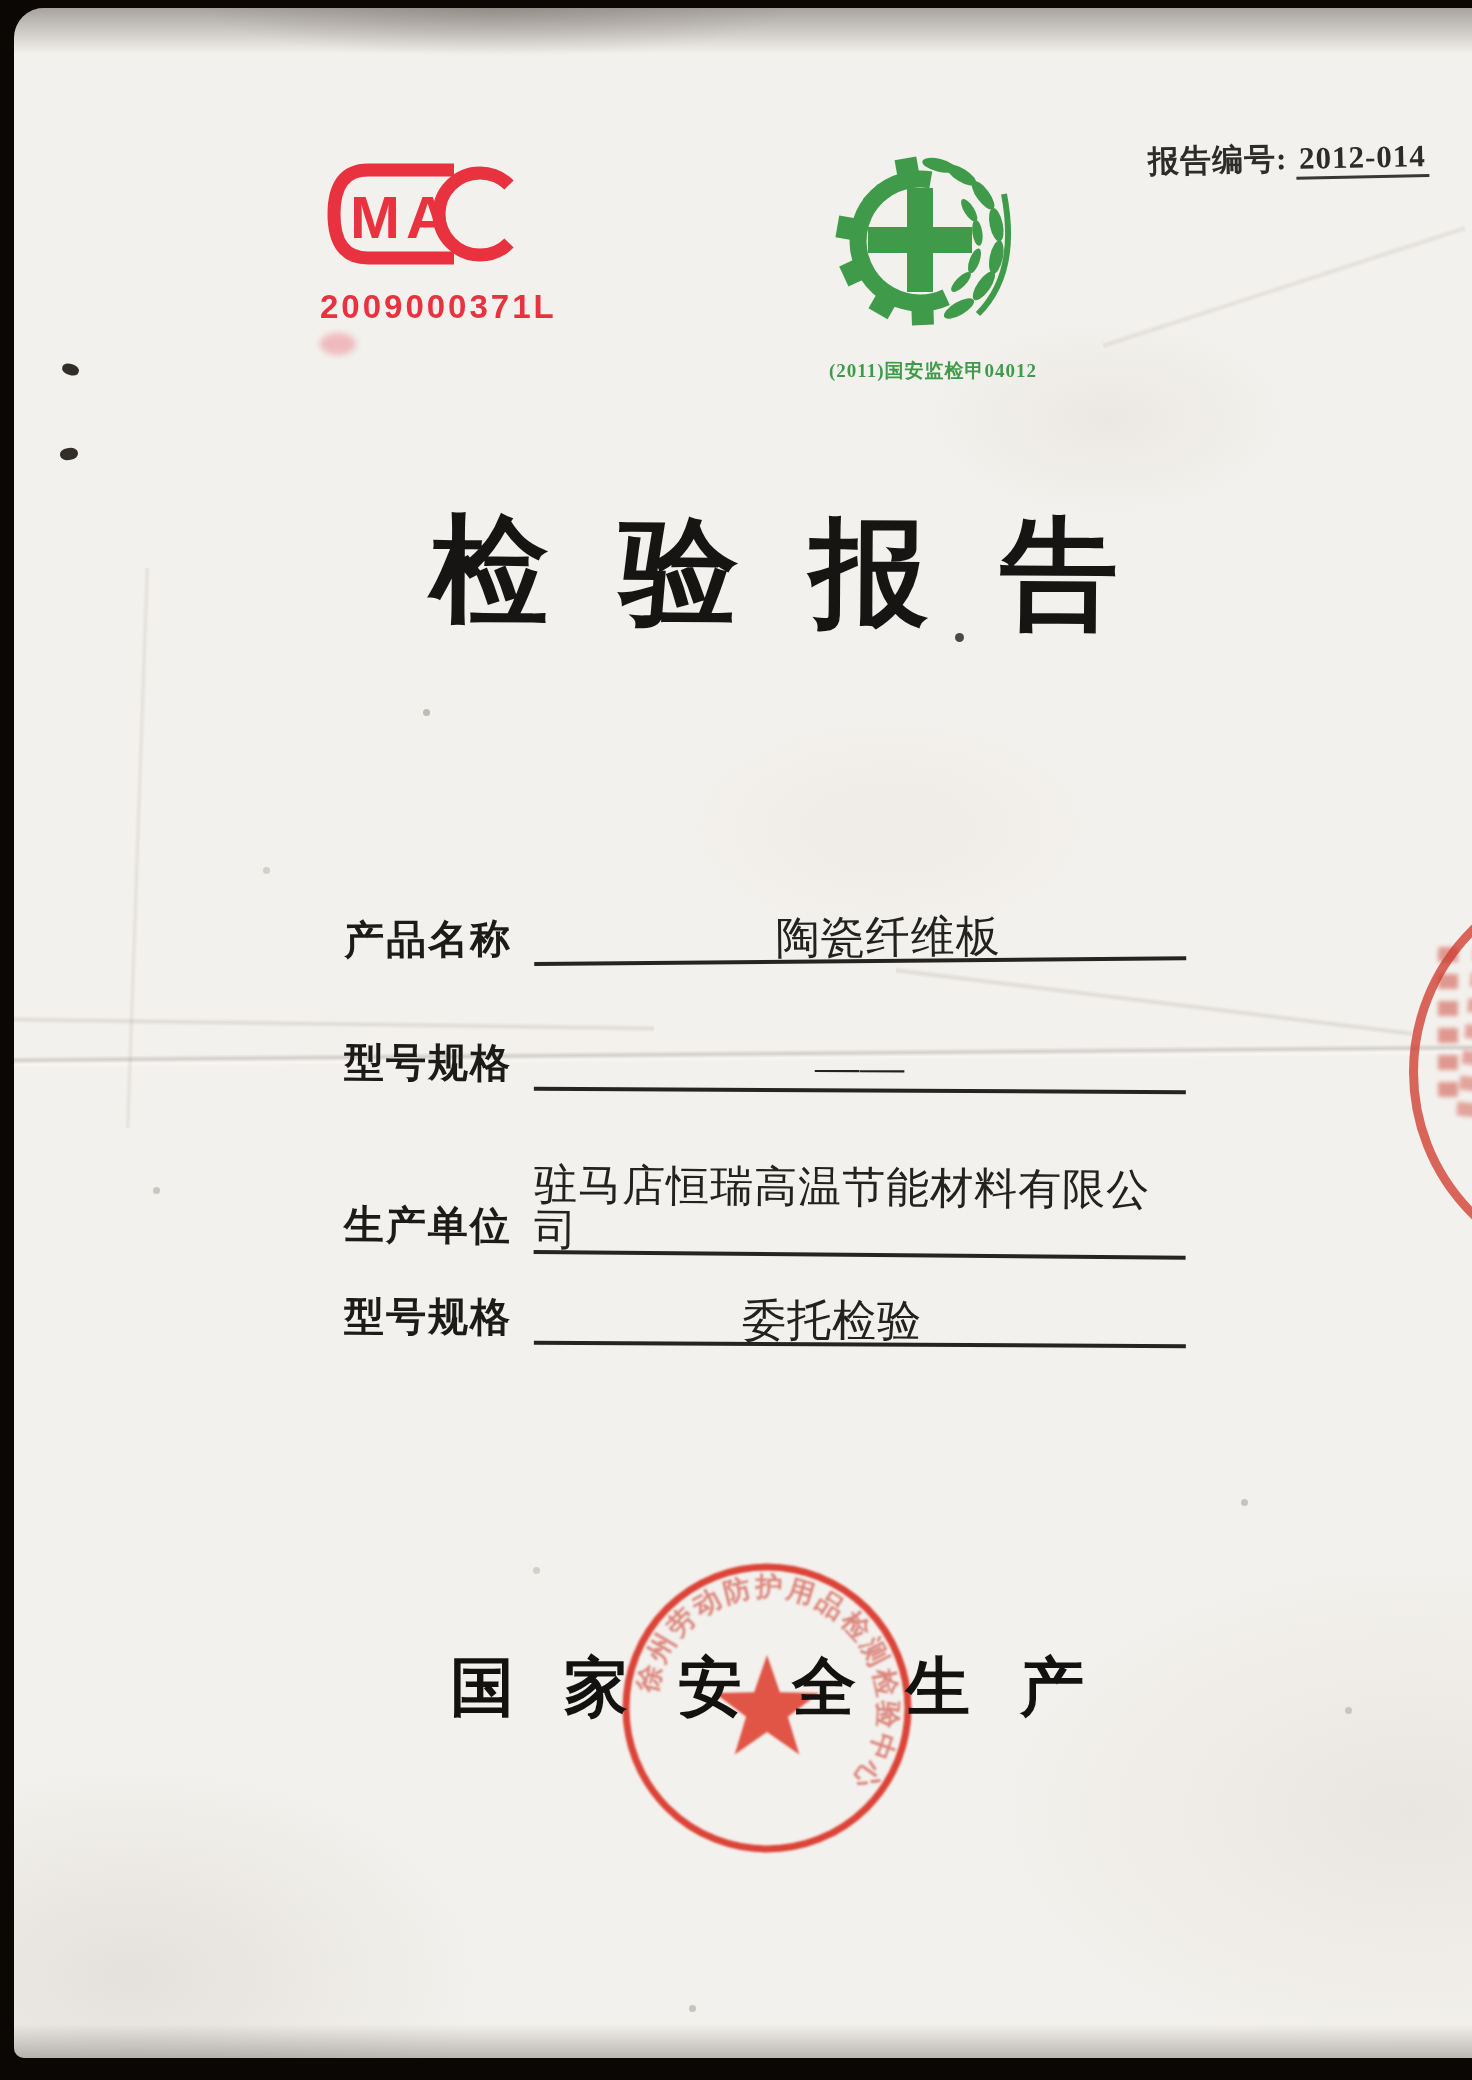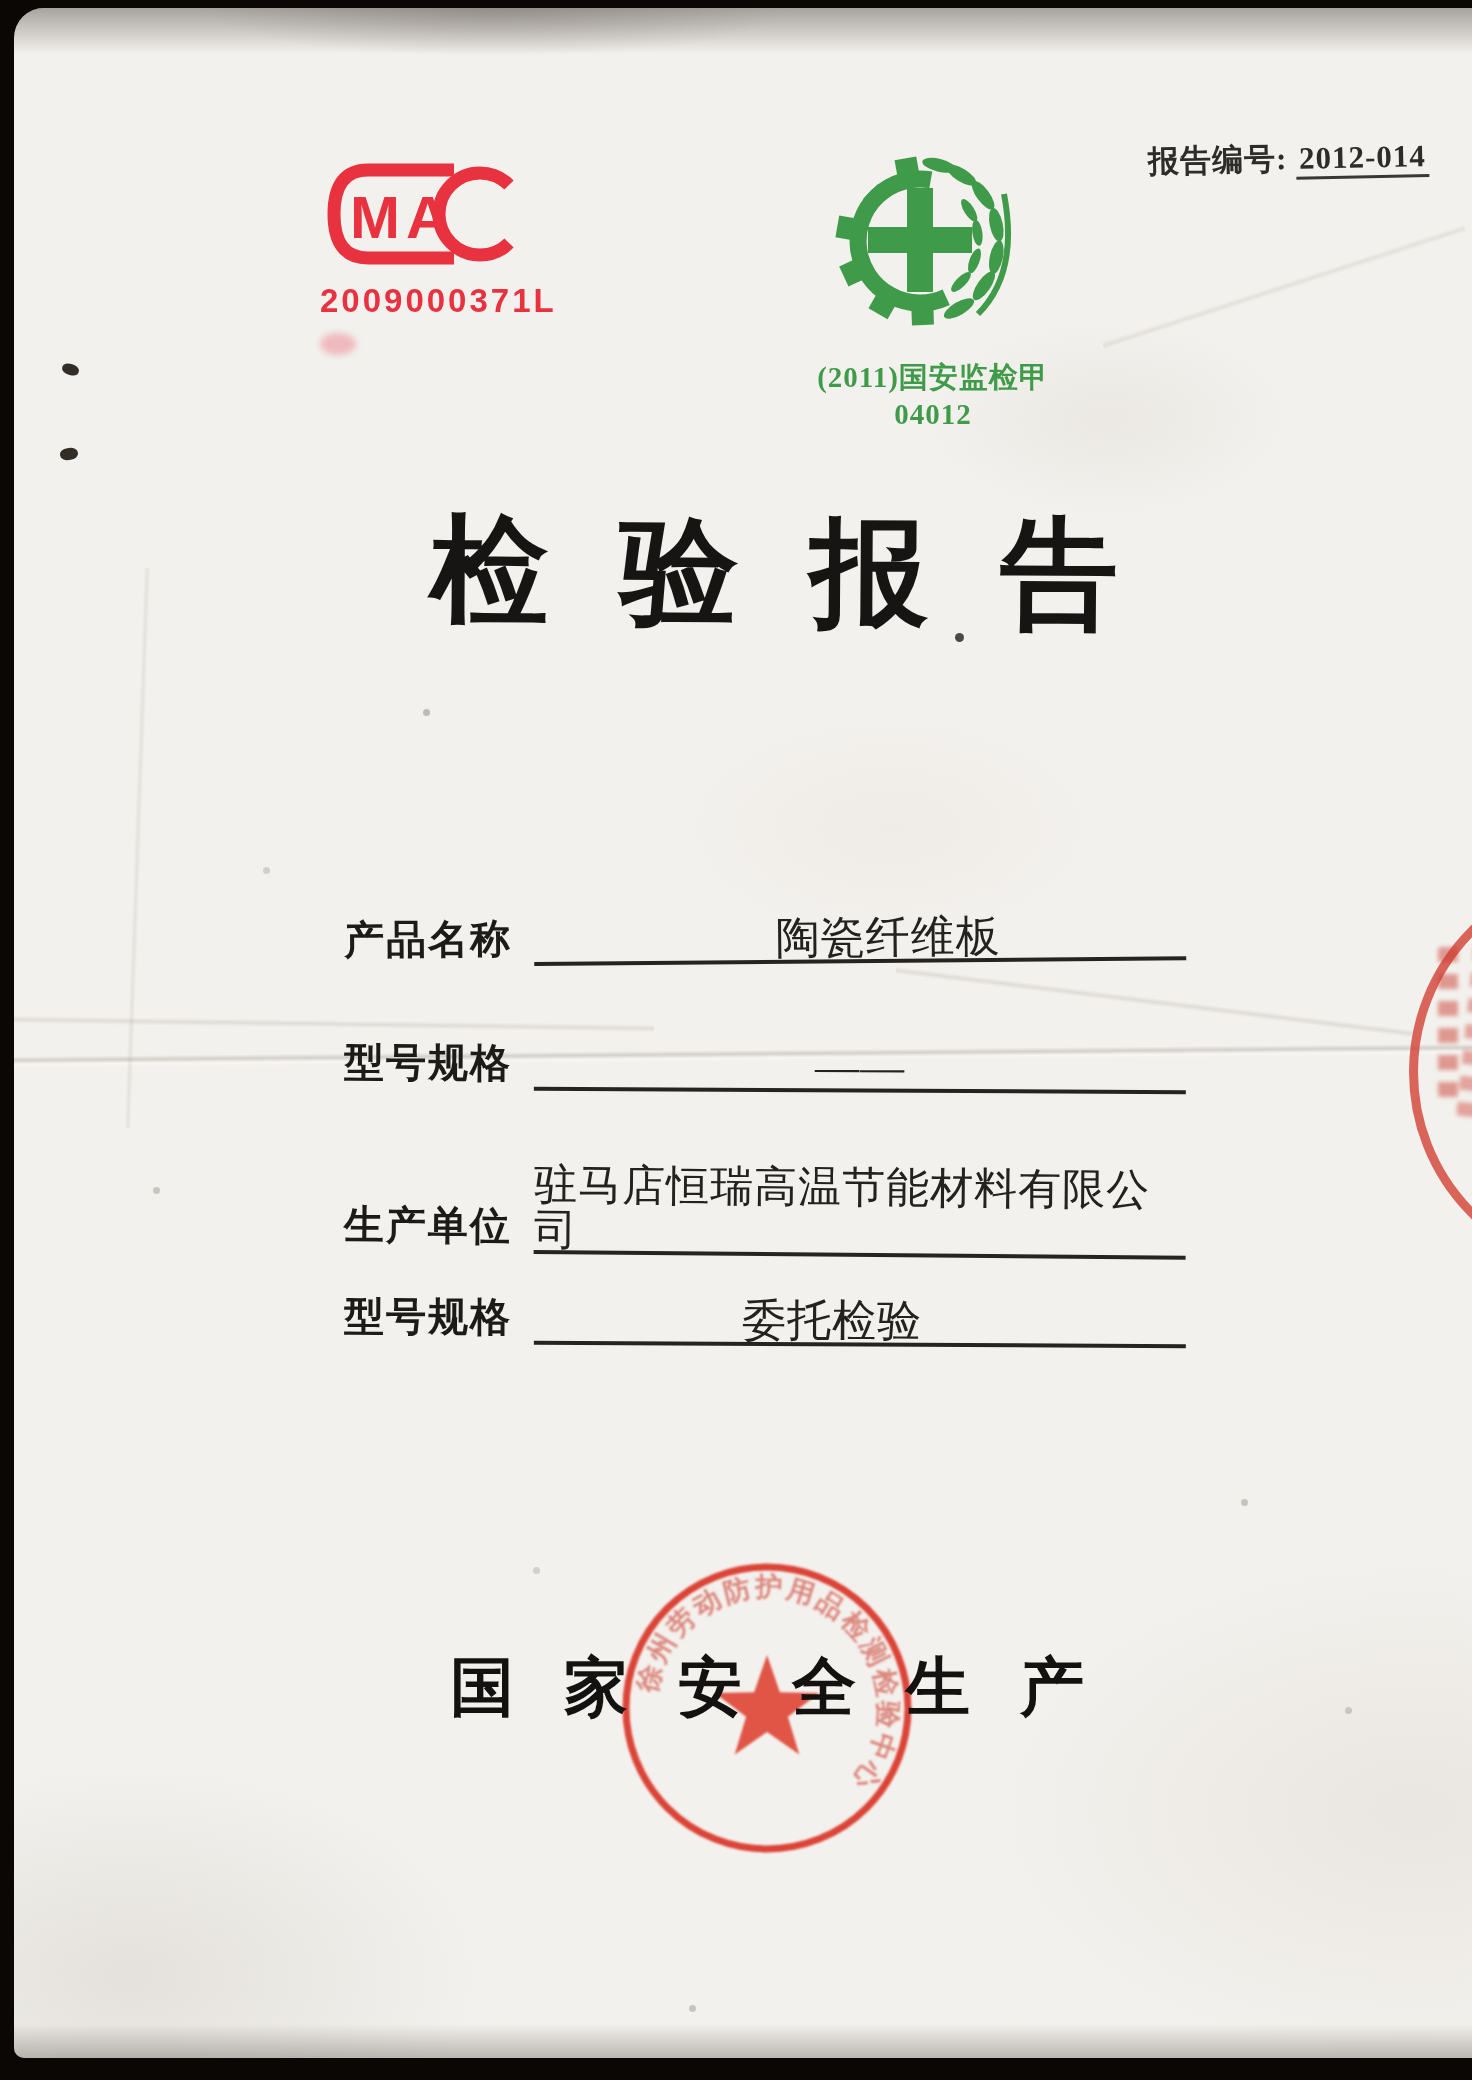--- a/index.html
+++ b/index.html
@@ -37,24 +37,24 @@
   .specks{position:absolute;left:0;top:0;width:5px;height:5px;border-radius:50%;background:transparent;
     box-shadow:943px 627px 0 2px rgba(35,30,28,.8), 410px 702px 0 1px rgba(90,85,80,.35),
       1228px 1492px 0 1px rgba(100,92,85,.3), 676px 1998px 0 1px rgba(100,92,85,.3),
       140px 1180px 0 1px rgba(110,100,92,.3), 1332px 1700px 0 1px rgba(120,108,98,.3),
       520px 1560px 0 1px rgba(120,108,98,.25), 250px 860px 0 1px rgba(120,108,98,.25);}
   
   .report-no{position:absolute;left:1134px;top:130px;font-size:31px;font-weight:700;color:#2e2c2a;
     transform:rotate(-1.2deg);letter-spacing:1px;}
   .report-no .val{border-bottom:3px solid #3a3835;padding:0 3px 1px 3px;}
   .cma{position:absolute;left:306px;top:148px;width:220px;text-align:left;}
-  .cma-number{font-family:"Liberation Sans","DejaVu Sans",sans-serif;
+  .cma-number{margin-top:6px;font-family:"Liberation Sans","DejaVu Sans",sans-serif;
     font-size:33px;font-weight:700;color:#e9323f;letter-spacing:3px;}
   .emblem{position:absolute;left:784px;top:138px;width:270px;text-align:center;}
-  .emblem-caption{margin-top:8px;font-size:29px;font-weight:700;color:#3f9b49;letter-spacing:1px;
+  .emblem-caption{margin-top:8px;font-size:19px;font-weight:700;color:#3f9b49;letter-spacing:1px;
     font-family:"Liberation Serif","DejaVu Serif",serif;}
   
   .doc-title{position:absolute;left:416px;top:486px;font-size:118px;font-weight:bold;color:#171513;
     letter-spacing:72px;white-space:nowrap;transform:rotate(.4deg);}
   
   .field-row{position:absolute;left:330px;width:842px;display:flex;align-items:flex-end;}
   .field-label{font-family:"Liberation Sans","DejaVu Sans",sans-serif;font-size:40px;font-weight:700;
     color:#1d1b19;white-space:nowrap;margin-right:22px;letter-spacing:2px;}
   .field-line{flex:1;border-bottom:4px solid #262422;display:flex;justify-content:center;align-items:flex-end;
     min-height:54px;}

